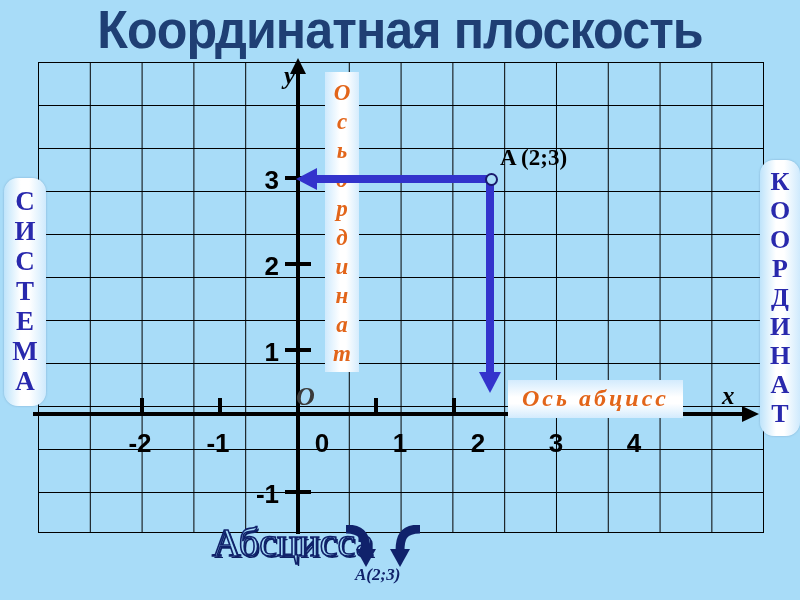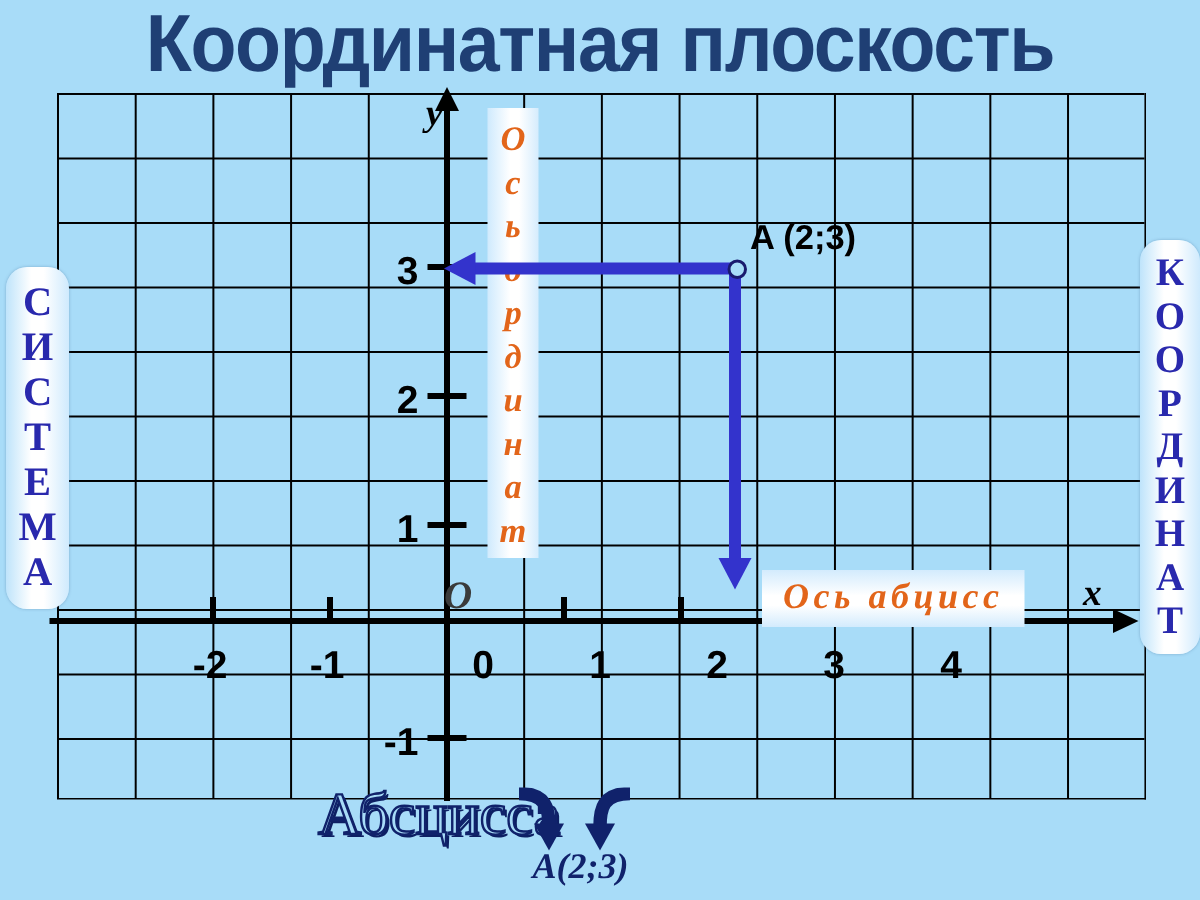--- a/index.html
+++ b/index.html
@@ -169,21 +169,21 @@
     left: 485px; top: 173px;
     width: 9px; height: 9px;
     border: 2px solid #1a1a6e;
     border-radius: 50%;
     background: #a8dcf8;
     z-index: 10;
   }
   #point-a-label {
     position: absolute;
     left: 500px; top: 145px;
-    font-family: Liberation Sans, sans-serif;
+    font-family: Liberation Serif, serif;
     font-weight: bold;
     font-size: 23px;
     color: #000;
     white-space: nowrap;
     z-index: 11;
   }
 
   
   .side-box {
     position: absolute;
@@ -253,21 +253,21 @@
     z-index: 22;
   }
   #word-abscissa { left: 212px; top: 519px; }
   #word-ordinate { left: 438px; top: 519px; }
   #bottom-point {
     position: absolute;
     left: 355px; top: 565px;
     font-family: "Liberation Serif", serif;
     font-style: italic;
     font-weight: bold;
-    font-size: 24px;
+    font-size: 17px;
     color: #10226b;
     z-index: 22;
     white-space: nowrap;
   }
   #arrows-svg {
     position: absolute;
     left: 340px; top: 525px;
     width: 140px; height: 48px;
     z-index: 23;
   }

